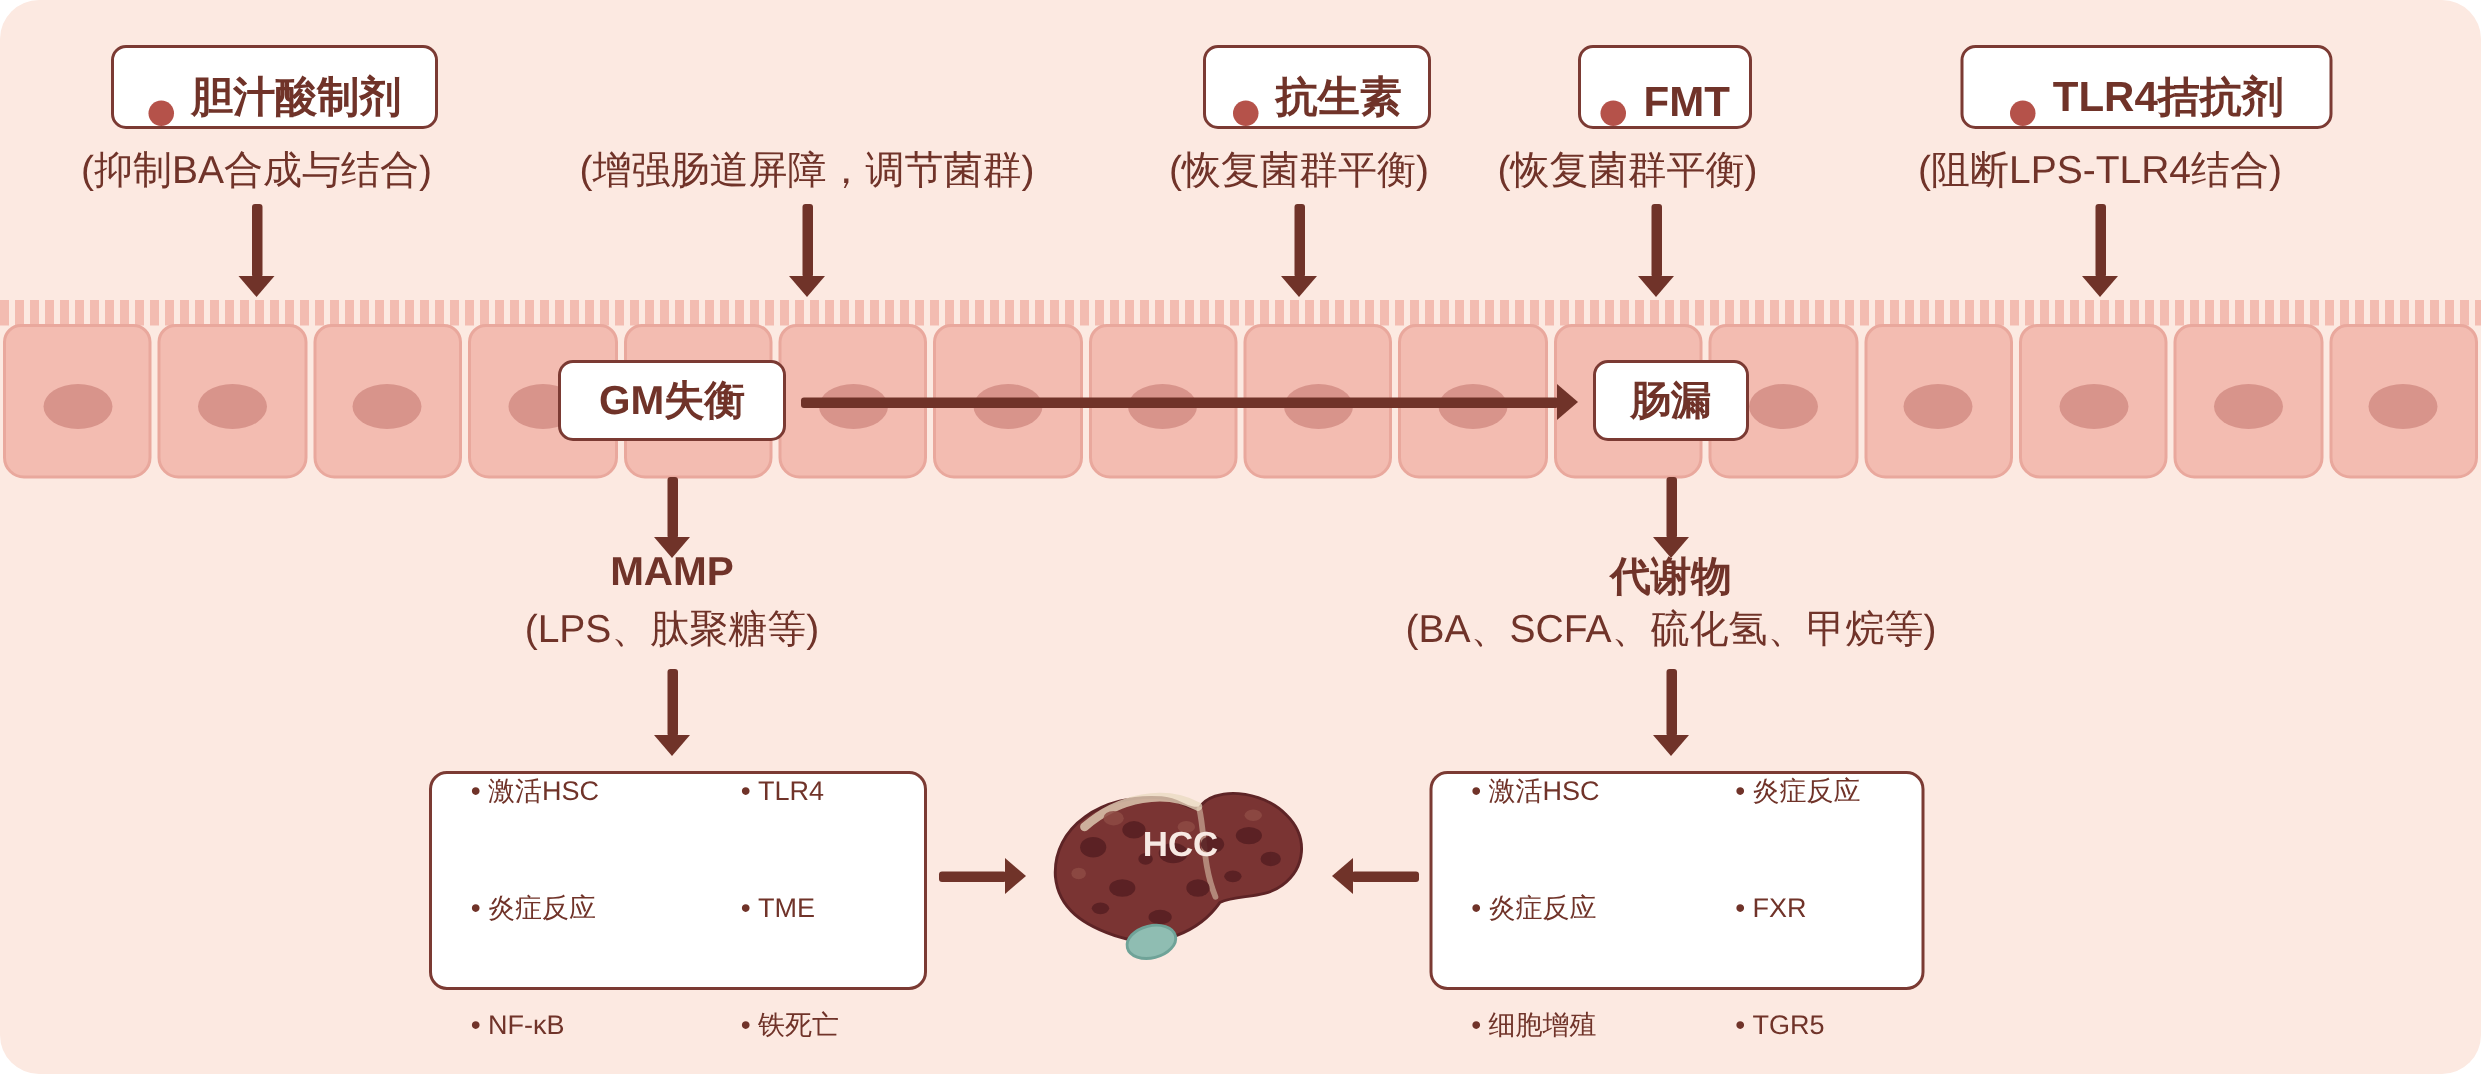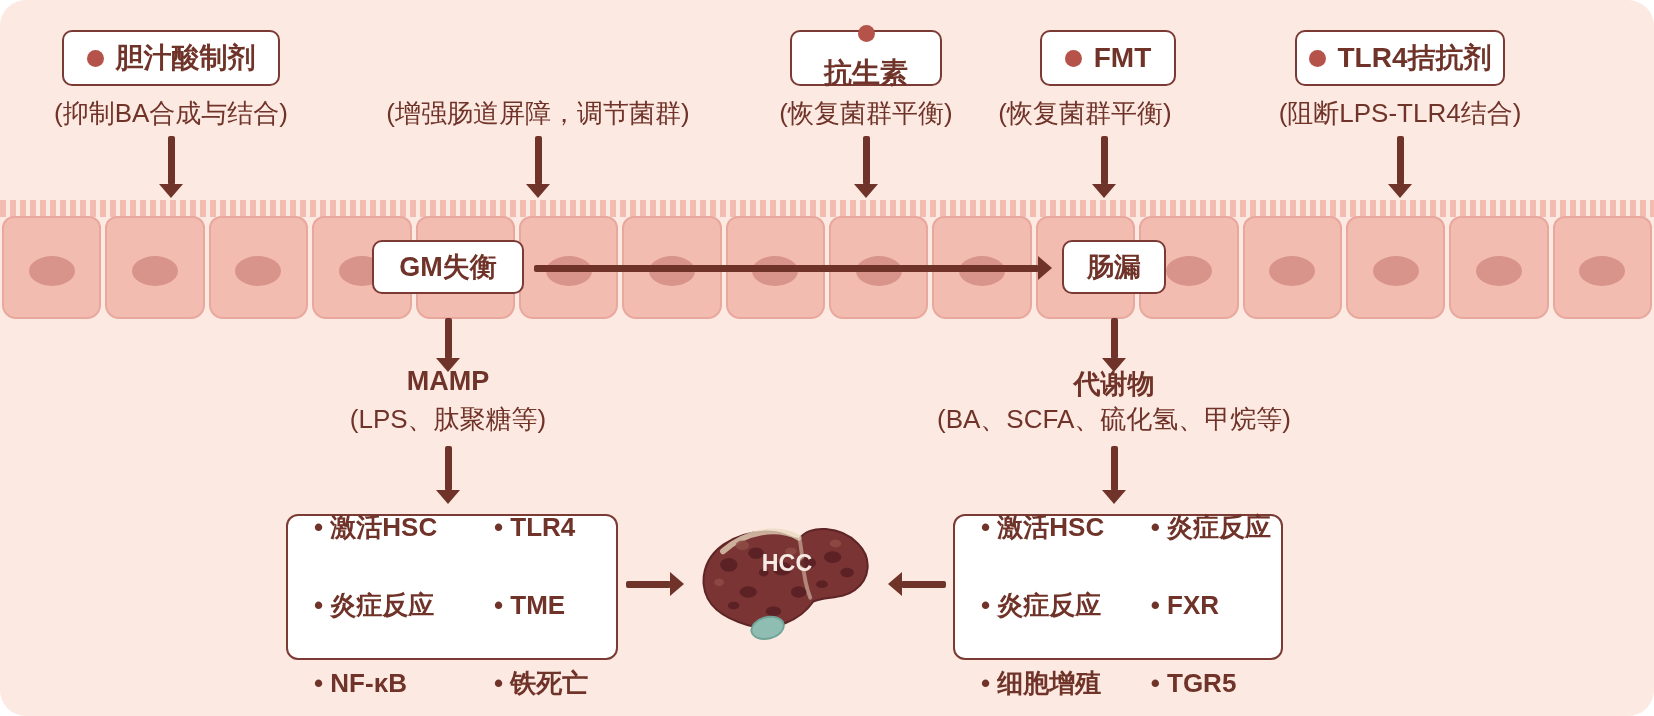--- a/index.html
+++ b/index.html
@@ -21,22 +21,22 @@
   body{font-family:"Liberation Sans","DejaVu Sans",sans-serif;color:var(--accent);}
   #canvas{
     position:relative;width:1654px;height:716px;overflow:hidden;
     background:var(--background);border-radius:26px;margin:0 auto;
   }
 
   
   .pill{
     position:absolute;top:30px;height:56px;background:var(--box-bg);
     border:2.5px solid var(--box-border);border-radius:10px;
-    display:flex;align-items:center;justify-content:center;gap:12px;
-    font-size:28px;font-weight:600;color:var(--accent);z-index:4;
+    display:flex;align-items:flex-end;justify-content:center;gap:12px;
+    font-size:28px;font-weight:600;color:var(--accent);z-index:4;margin-left:12px;
   }
   .dot{width:17px;height:17px;border-radius:50%;background:var(--dot);flex:0 0 auto;}
   .note{
     position:absolute;top:96px;height:36px;text-align:center;
     font-size:26px;font-weight:500;color:var(--accent);z-index:4;white-space:nowrap;
   }
 
   
   .arrow{position:absolute;z-index:5;}
   .arrow .stem{position:absolute;background:var(--accent);border-radius:2px;}
@@ -90,21 +90,21 @@
     color:var(--accent);white-space:nowrap;z-index:4;
   }
 
   
   .effects-box{
     position:absolute;top:514px;height:146px;background:var(--box-bg);
     border:2.5px solid var(--box-border);border-radius:12px;z-index:4;
     display:flex;align-items:center;padding:10px 10px 10px 26px;gap:8px;
   }
   .effects-col{display:flex;flex-direction:column;justify-content:center;gap:4px;}
-  .effect-item{font-size:26px;font-weight:700;color:var(--accent);line-height:38px;white-space:nowrap;margin-top:36px;}
+  .effect-item{font-size:18px;font-weight:400;color:var(--accent);line-height:38px;white-space:nowrap;margin-top:36px;}
   .effect-item::before{content:"• ";font-weight:700;}
 
   
   .liver-wrap{position:absolute;left:690px;top:510px;width:194px;height:164px;z-index:4;}
 </style>
 </head>
 <body>
 
 <div id="canvas">
 
@@ -117,41 +117,41 @@
       <span class="stem"></span>
       <span class="head"></span>
     </div>
 
   <div class="note" style="left:338px;width:400px;">(增强肠道屏障，调节菌群)</div>
   <div class="arrow down" style="left:526px;top:136px;height:62px;">
       <span class="stem"></span>
       <span class="head"></span>
     </div>
 
-  <div class="pill" style="left:790px;width:152px;flex-direction:column;">
+  <div class="pill" style="left:790px;width:152px;">
     <span class="dot"></span>
     <span>抗生素</span>
   </div>
   <div class="note" style="left:716px;width:300px;">(恢复菌群平衡)</div>
   <div class="arrow down" style="left:854px;top:136px;height:62px;">
       <span class="stem"></span>
       <span class="head"></span>
     </div>
 
-  <div class="pill" style="left:1040px;width:136px;">
+  <div class="pill" style="left:1040px;width:116px;">
     <span class="dot"></span>
     <span>FMT</span>
   </div>
   <div class="note" style="left:935px;width:300px;">(恢复菌群平衡)</div>
   <div class="arrow down" style="left:1092px;top:136px;height:62px;">
       <span class="stem"></span>
       <span class="head"></span>
     </div>
 
-  <div class="pill" style="left:1295px;width:210px;">
+  <div class="pill" style="left:1295px;width:248px;">
     <span class="dot"></span>
     <span>TLR4拮抗剂</span>
   </div>
   <div class="note" style="left:1220px;width:360px;">(阻断LPS-TLR4结合)</div>
   <div class="arrow down" style="left:1388px;top:136px;height:62px;">
       <span class="stem"></span>
       <span class="head"></span>
     </div>
 
   <div class="villi"></div>

